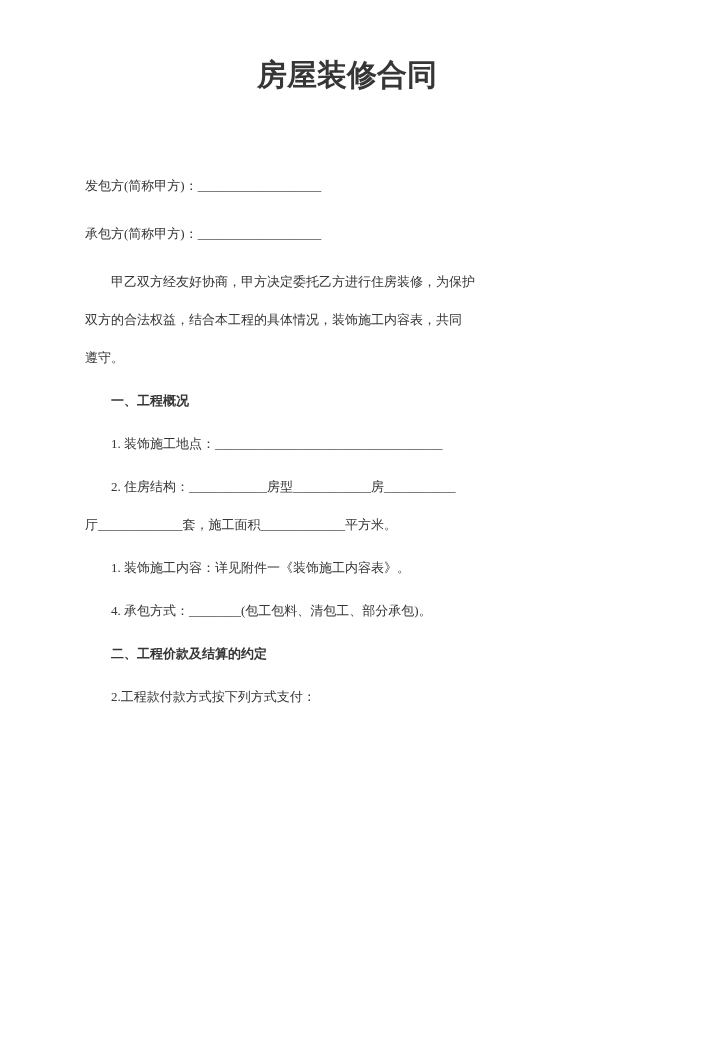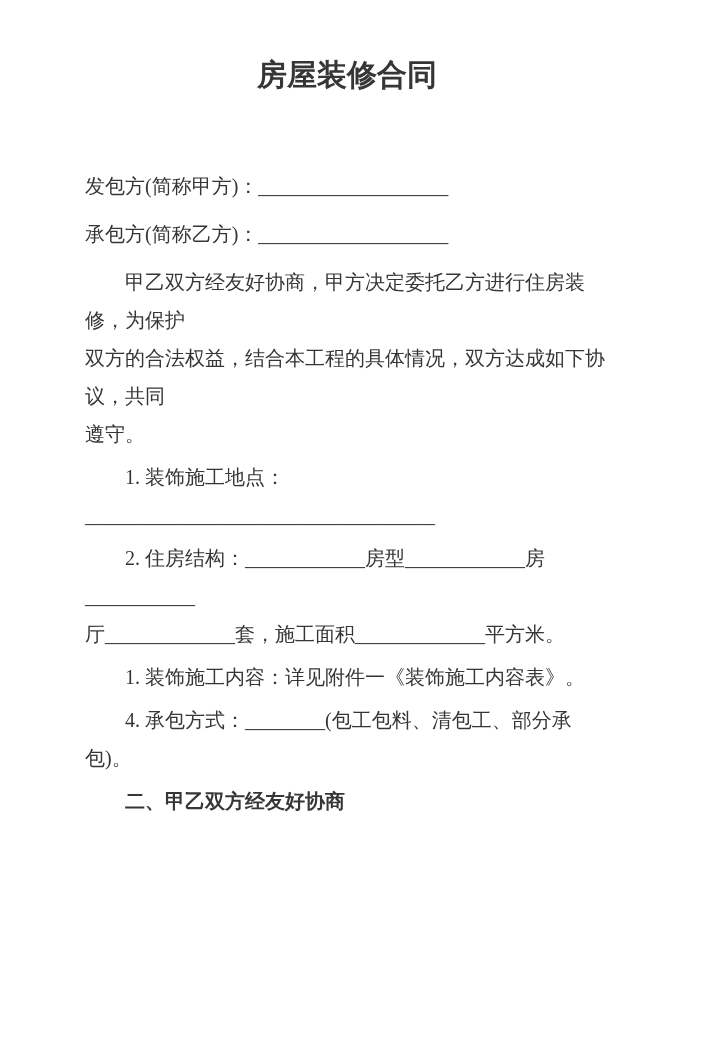--- a/index.html
+++ b/index.html
@@ -23,21 +23,21 @@
   }
   .doc-title {
     margin: 0 0 72px 0;
     text-align: center;
     font-size: 30px;
     font-weight: bold;
     line-height: 40px;
   }
   .line {
     margin: 0 0 5px 0;
-    font-size: 20px;
+    font-size: 13px;
     line-height: 38px;
     font-weight: normal;
     white-space: pre-wrap;
     word-break: break-word;
     font-family: Liberation Serif, serif;
   }
   .party {
     margin-bottom: 10px;
   }
   .indent {
@@ -49,35 +49,37 @@
 </style>
 </head>
 <body>
 
 <div class="page">
 
   <h1 class="doc-title">房屋装修合同</h1>
 
   <p class="line party">发包方(简称甲方)：___________________</p>
 
-  <p class="line party">承包方(简称乙方)：___________________</p>
+  <p class="line party">承包方(简称甲方)：___________________</p>
 
   <p class="line indent">甲乙双方经友好协商，甲方决定委托乙方进行住房装修，为保护
-双方的合法权益，结合本工程的具体情况，双方达成如下协议，共同
+双方的合法权益，结合本工程的具体情况，装饰施工内容表，共同
 遵守。</p>
 
+  <h2 class="line heading indent">一、工程概况</h2>
 
   <p class="line indent">1. 装饰施工地点：___________________________________</p>
 
   <p class="line indent">2. 住房结构：____________房型____________房___________
 厅_____________套，施工面积_____________平方米。</p>
 
   <p class="line indent">1. 装饰施工内容：详见附件一《装饰施工内容表》。</p>
 
   <p class="line indent">4. 承包方式：________(包工包料、清包工、部分承包)。</p>
 
 
-  <h2 class="line heading indent">二、甲乙双方经友好协商</h2>
+  <h2 class="line heading indent">二、工程价款及结算的约定</h2>
 
 
+  <p class="line indent">2.工程款付款方式按下列方式支付：</p>
 
 
 </div>
 
 </body></html>

